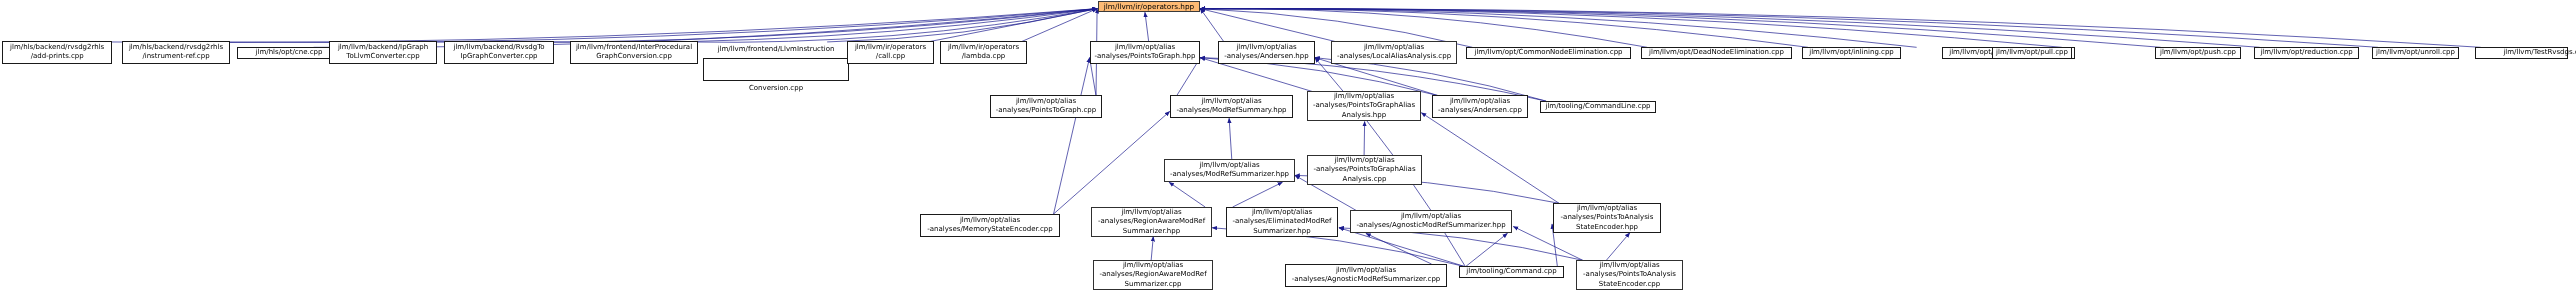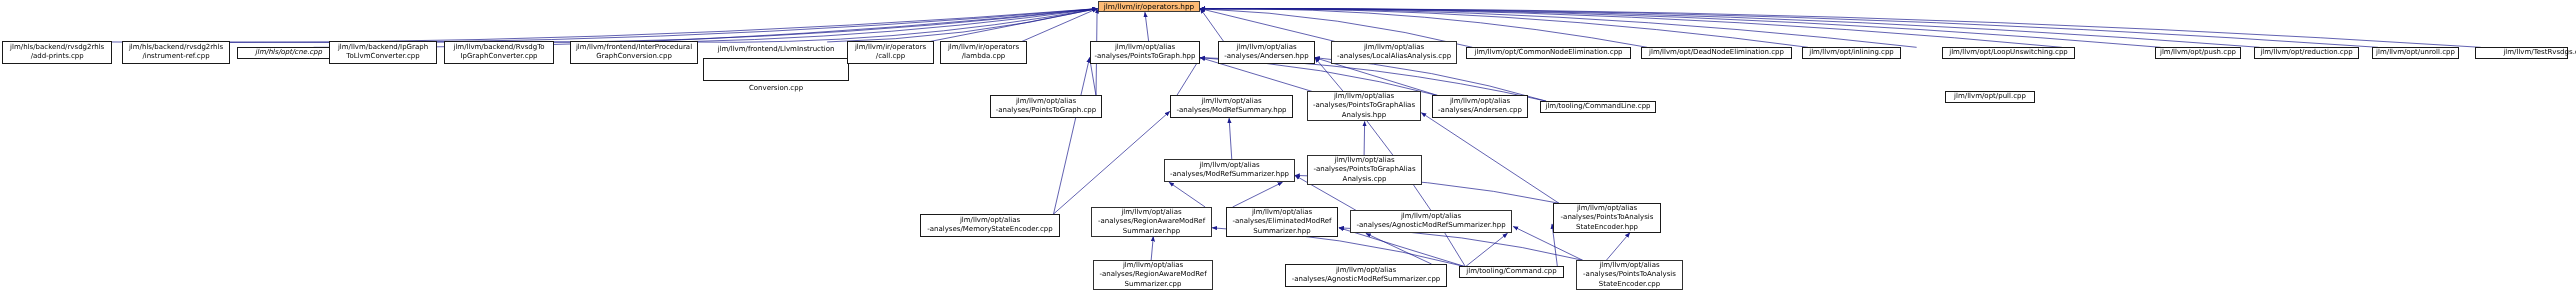--- a/index.html
+++ b/index.html
@@ -92,21 +92,21 @@
         <div class="ln">jlm/llvm/ir/operators.hpp</div>
       </div>
       <div class="node" title="jlm/hls/backend/rvsdg2rhls/add-prints.cpp" style="left: 2.2px; top: 41px; width: 110px; height: 22.6px;">
         <div class="ln">jlm/hls/backend/rvsdg2rhls</div>
         <div class="ln">/add-prints.cpp</div>
       </div>
       <div class="node" title="jlm/hls/backend/rvsdg2rhls/instrument-ref.cpp" style="left: 122px; top: 41px; width: 108px; height: 22.6px;">
         <div class="ln">jlm/hls/backend/rvsdg2rhls</div>
         <div class="ln">/instrument-ref.cpp</div>
       </div>
-      <div class="node" title="jlm/hls/opt/cne.cpp" style="left: 237px; top: 47px; width: 104px; height: 12px; font-style: italic;">
+      <div class="node" title="jlm/hls/opt/cne.cpp" style="left: 237px; top: 47px; width: 104px; height: 12px;">
         <div class="ln">jlm/hls/opt/cne.cpp</div>
       </div>
       <div class="node" title="jlm/llvm/backend/IpGraphToLlvmConverter.cpp" style="left: 329px; top: 41px; width: 108px; height: 22.6px;">
         <div class="ln">jlm/llvm/backend/IpGraph</div>
         <div class="ln">ToLlvmConverter.cpp</div>
       </div>
       <div class="node" title="jlm/llvm/backend/RvsdgToIpGraphConverter.cpp" style="left: 444px; top: 41px; width: 110px; height: 22.6px;">
         <div class="ln">jlm/llvm/backend/RvsdgTo</div>
         <div class="ln">IpGraphConverter.cpp</div>
       </div>
@@ -143,21 +143,21 @@
       </div>
       <div class="node" title="jlm/llvm/opt/DeadNodeElimination.cpp" style="left: 1641px; top: 47px; width: 151px; height: 12px;">
         <div class="ln">jlm/llvm/opt/DeadNodeElimination.cpp</div>
       </div>
       <div class="node" title="jlm/llvm/opt/inlining.cpp" style="left: 1802px; top: 47px; width: 99px; height: 12px;">
         <div class="ln">jlm/llvm/opt/inlining.cpp</div>
       </div>
       <div class="node" title="jlm/llvm/opt/LoopUnswitching.cpp" style="left: 1910px; top: 47px; width: 133px; height: 12px; margin-left: 32px;">
         <div class="ln">jlm/llvm/opt/LoopUnswitching.cpp</div>
       </div>
-      <div class="node" title="jlm/llvm/opt/pull.cpp" style="left: 1945px; top: 47px; width: 90px; height: 12px; margin-top: 44px;">
+      <div class="node" title="jlm/llvm/opt/pull.cpp" style="left: 1992px; top: 47px; width: 80px; height: 12px;">
         <div class="ln">jlm/llvm/opt/pull.cpp</div>
       </div>
       <div class="node" title="jlm/llvm/opt/push.cpp" style="left: 2155px; top: 47px; width: 86px; height: 12px;">
         <div class="ln">jlm/llvm/opt/push.cpp</div>
       </div>
       <div class="node" title="jlm/llvm/opt/reduction.cpp" style="left: 2254px; top: 47px; width: 105px; height: 12px;">
         <div class="ln">jlm/llvm/opt/reduction.cpp</div>
       </div>
       <div class="node" title="jlm/llvm/opt/unroll.cpp" style="left: 2372px; top: 47px; width: 87px; height: 12px;">
         <div class="ln">jlm/llvm/opt/unroll.cpp</div>

